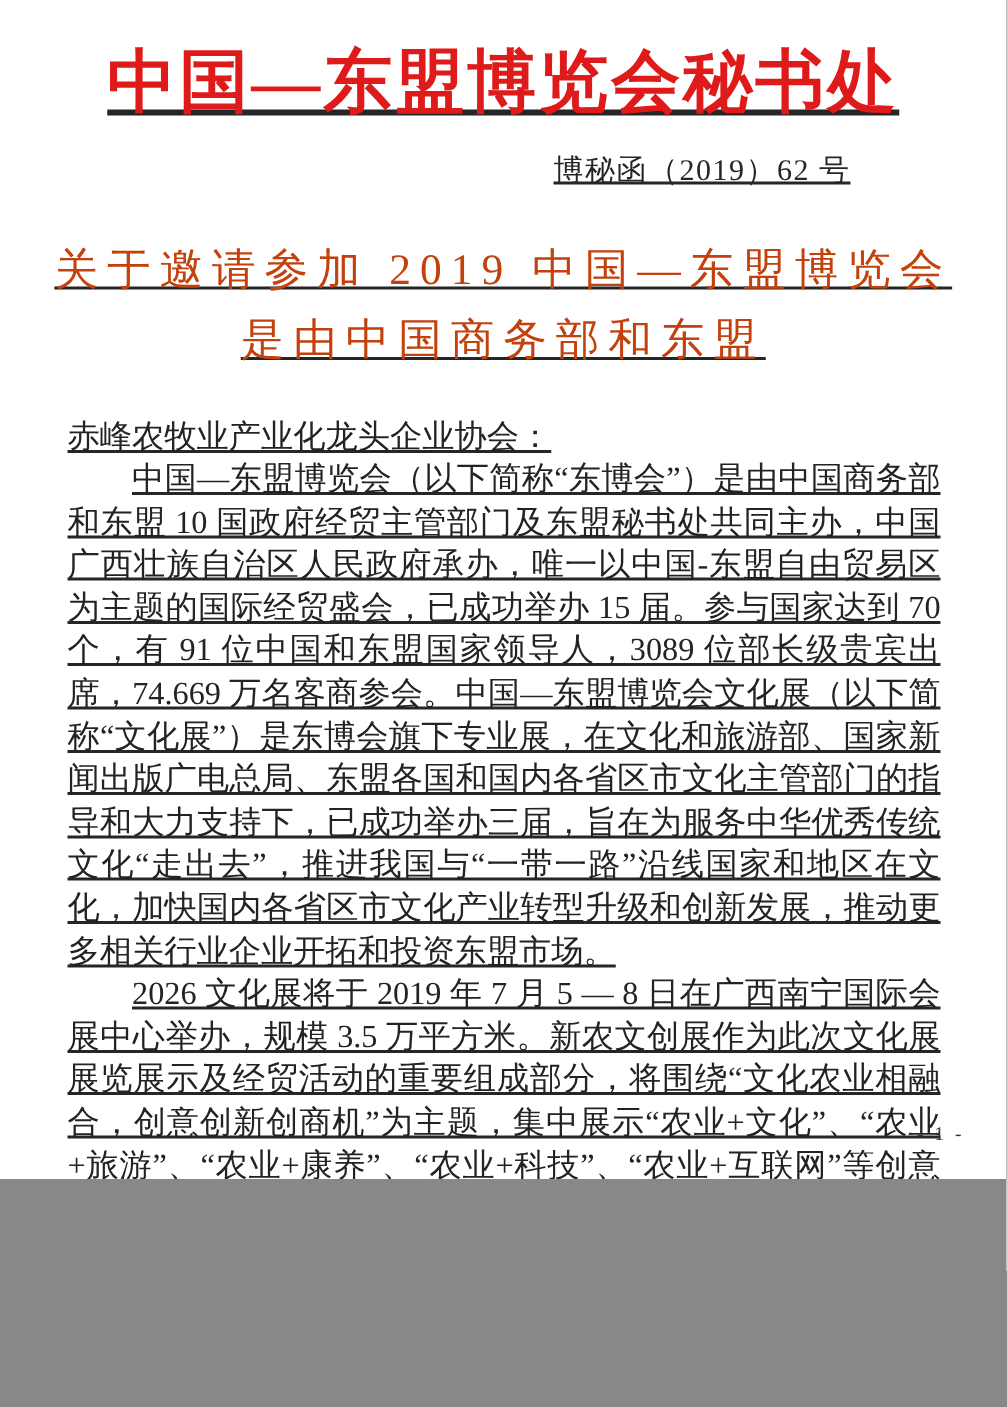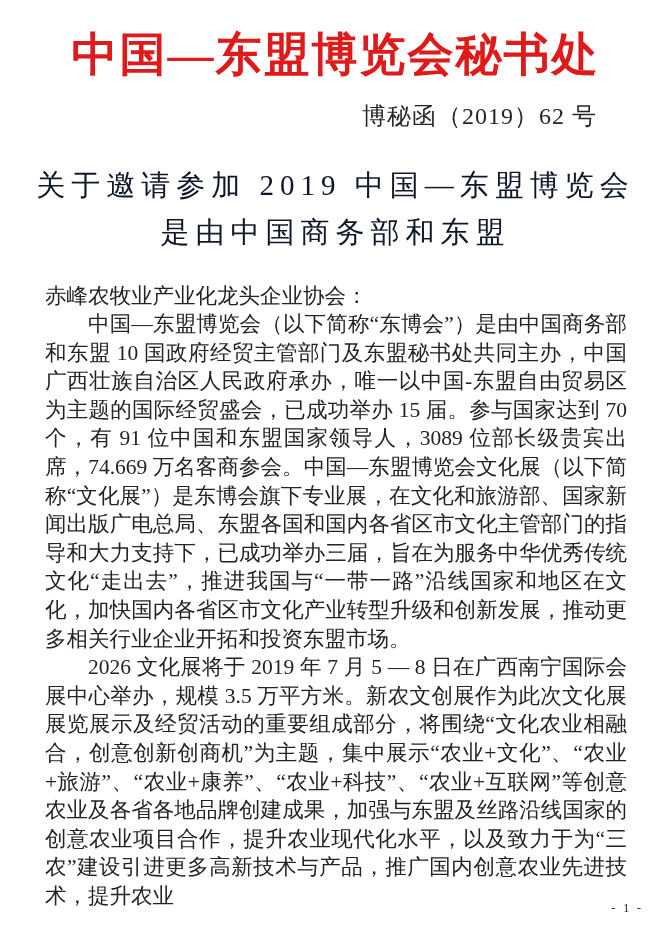--- a/index.html
+++ b/index.html
@@ -1,52 +1,53 @@
 <!DOCTYPE html>
 <html style="--header-red: #df1a1a; --text: #262626; --paper: #ffffff;"><head>
 <meta charset="utf-8">
 <style>
   * { margin: 0; padding: 0; box-sizing: border-box; }
   html, body { background: #888; }
   body { display: flex; justify-content: center; }
   .page {
     position: relative;
     width: 671px;
-    height: 938px;
+    height: 786px;
     background: var(--paper, #ffffff);
     font-family: "Liberation Serif", "DejaVu Serif", serif;
     color: var(--text, #262626);
     overflow: hidden;
+    text-decoration: underline;
   }
   .org-header {
     margin-top: 26px;
     text-align: center;
     font-size: 46px;
     font-weight: bold;
     letter-spacing: 2px;
     line-height: 1.25;
     color: var(--header-red, #df1a1a);
     font-family: "Liberation Serif", "DejaVu Serif", serif;
   }
   .doc-number {
     margin-top: 16px;
     text-align: right;
-    padding-right: 74px;
-    font-size: 24px;
+    padding-right: 104px;
+    font-size: 20px;
     letter-spacing: 1px;
     color: var(--text, #262626);
   }
   .doc-title {
     margin-top: 30px;
     text-align: center;
     font-size: 29px;
     line-height: 47px;
     letter-spacing: 6px;
     font-weight: normal;
-    color: #0f172a;
+    color: #c2410c;
   }
   .body-text {
     margin: 26px 44px 12px 45px;
     font-size: 21.5px;
     line-height: 28.6px;
     text-align: justify;
     color: #232323;
   }
   .salutation { text-indent: 0; }
   .para { text-indent: 2em; margin: 0; }

